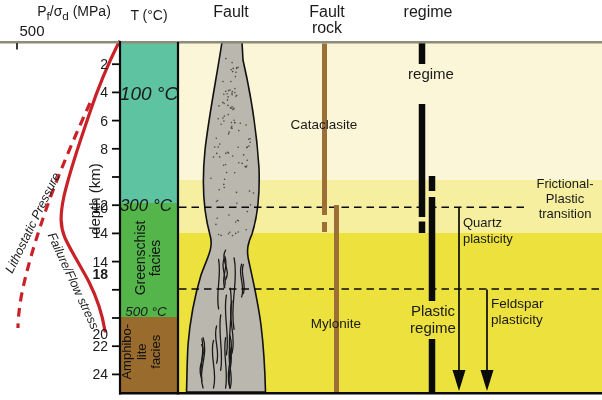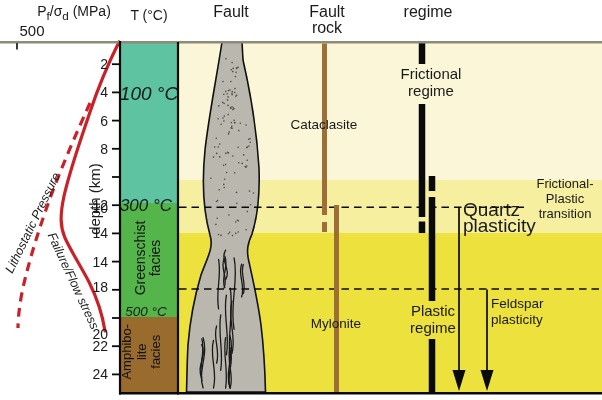--- a/index.html
+++ b/index.html
@@ -260,21 +260,21 @@
 
     <div id="depth-tick-labels">
         <div class="tick-num" style="left: 78px; top: 56.2px;">2</div>
         <div class="tick-num" style="left: 78px; top: 84.4px;">4</div>
         <div class="tick-num" style="left: 78px; top: 112.6px;">6</div>
         <div class="tick-num" style="left: 78px; top: 140.8px;">8</div>
         <div class="tick-num" style="left: 78px; top: 154px; margin-top: 46px;">10</div>
         <div class="tick-num" style="left: 78px; top: 197.2px;">12</div>
         <div class="tick-num" style="left: 78px; top: 225.4px;">14</div>
         <div class="tick-num" style="left: 78px; top: 253.6px;">14</div>
-        <div class="tick-num" style="left: 78px; top: 279px;">18</div>
+        <div class="tick-num" style="left: 78px; top: 266px; font-weight: bold;">18</div>
         <div class="tick-num" style="left: 78px; top: 326px;">20</div>
         <div class="tick-num" style="left: 78px; top: 338.2px;">22</div>
         <div class="tick-num" style="left: 78px; top: 366.4px;">24</div>
       </div>
 
     <div class="lbl ctr ital" style="left:119px;top:83px;width:60px;font-size:19px;">100 °C</div>
     <div class="lbl ctr ital" style="left:116px;top:196px;width:60px;font-size:17px;">300 °C</div>
     <div class="lbl ctr ital" style="left:116px;top:304px;width:60px;font-size:13.5px;">500 °C</div>
 
     <div class="lbl ctr" style="left:103px;top:243px;width:90px;font-size:14px;line-height:15px;transform:rotate(-90deg);color:#111;">
@@ -284,29 +284,28 @@
     <div class="lbl ctr" style="left:107px;top:330px;width:70px;font-size:13px;line-height:14.5px;transform:rotate(-90deg);color:#111;">
       <div>Amphibo-</div>
       <div>lite</div>
       <div>facies</div>
     </div>
 
     <div class="lbl ctr" style="left:300px;top:316px;width:72px;font-size:13.5px;">Mylonite</div>
     <div class="lbl ctr" style="left:283px;top:117px;width:82px;font-size:13.5px;">Cataclasite</div>
 
     <div class="lbl ctr" style="left:385px;top:65px;width:92px;font-size:15px;line-height:17px;">
-      <div>Frictional</div>
       <div>regime</div>
     </div>
     <div class="lbl ctr" style="left:392px;top:302px;width:82px;font-size:15px;line-height:17px;">
       <div>Plastic</div>
       <div>regime</div>
     </div>
 
-    <div class="lbl" style="left:463px;top:202px;width:72px;font-size:19px;line-height:15.5px;">
+    <div class="lbl" style="left:463px;top:215px;width:72px;font-size:13px;line-height:15.5px;">
       <div>Quartz</div>
       <div>plasticity</div>
     </div>
     <div class="lbl" style="left:491px;top:296px;width:72px;font-size:13.5px;line-height:15.5px;">
       <div>Feldspar</div>
       <div>plasticity</div>
     </div>
 
     <div class="lbl ctr" style="left:523px;top:176px;width:84px;font-size:13px;line-height:15px;">
       <div>Frictional-</div>

